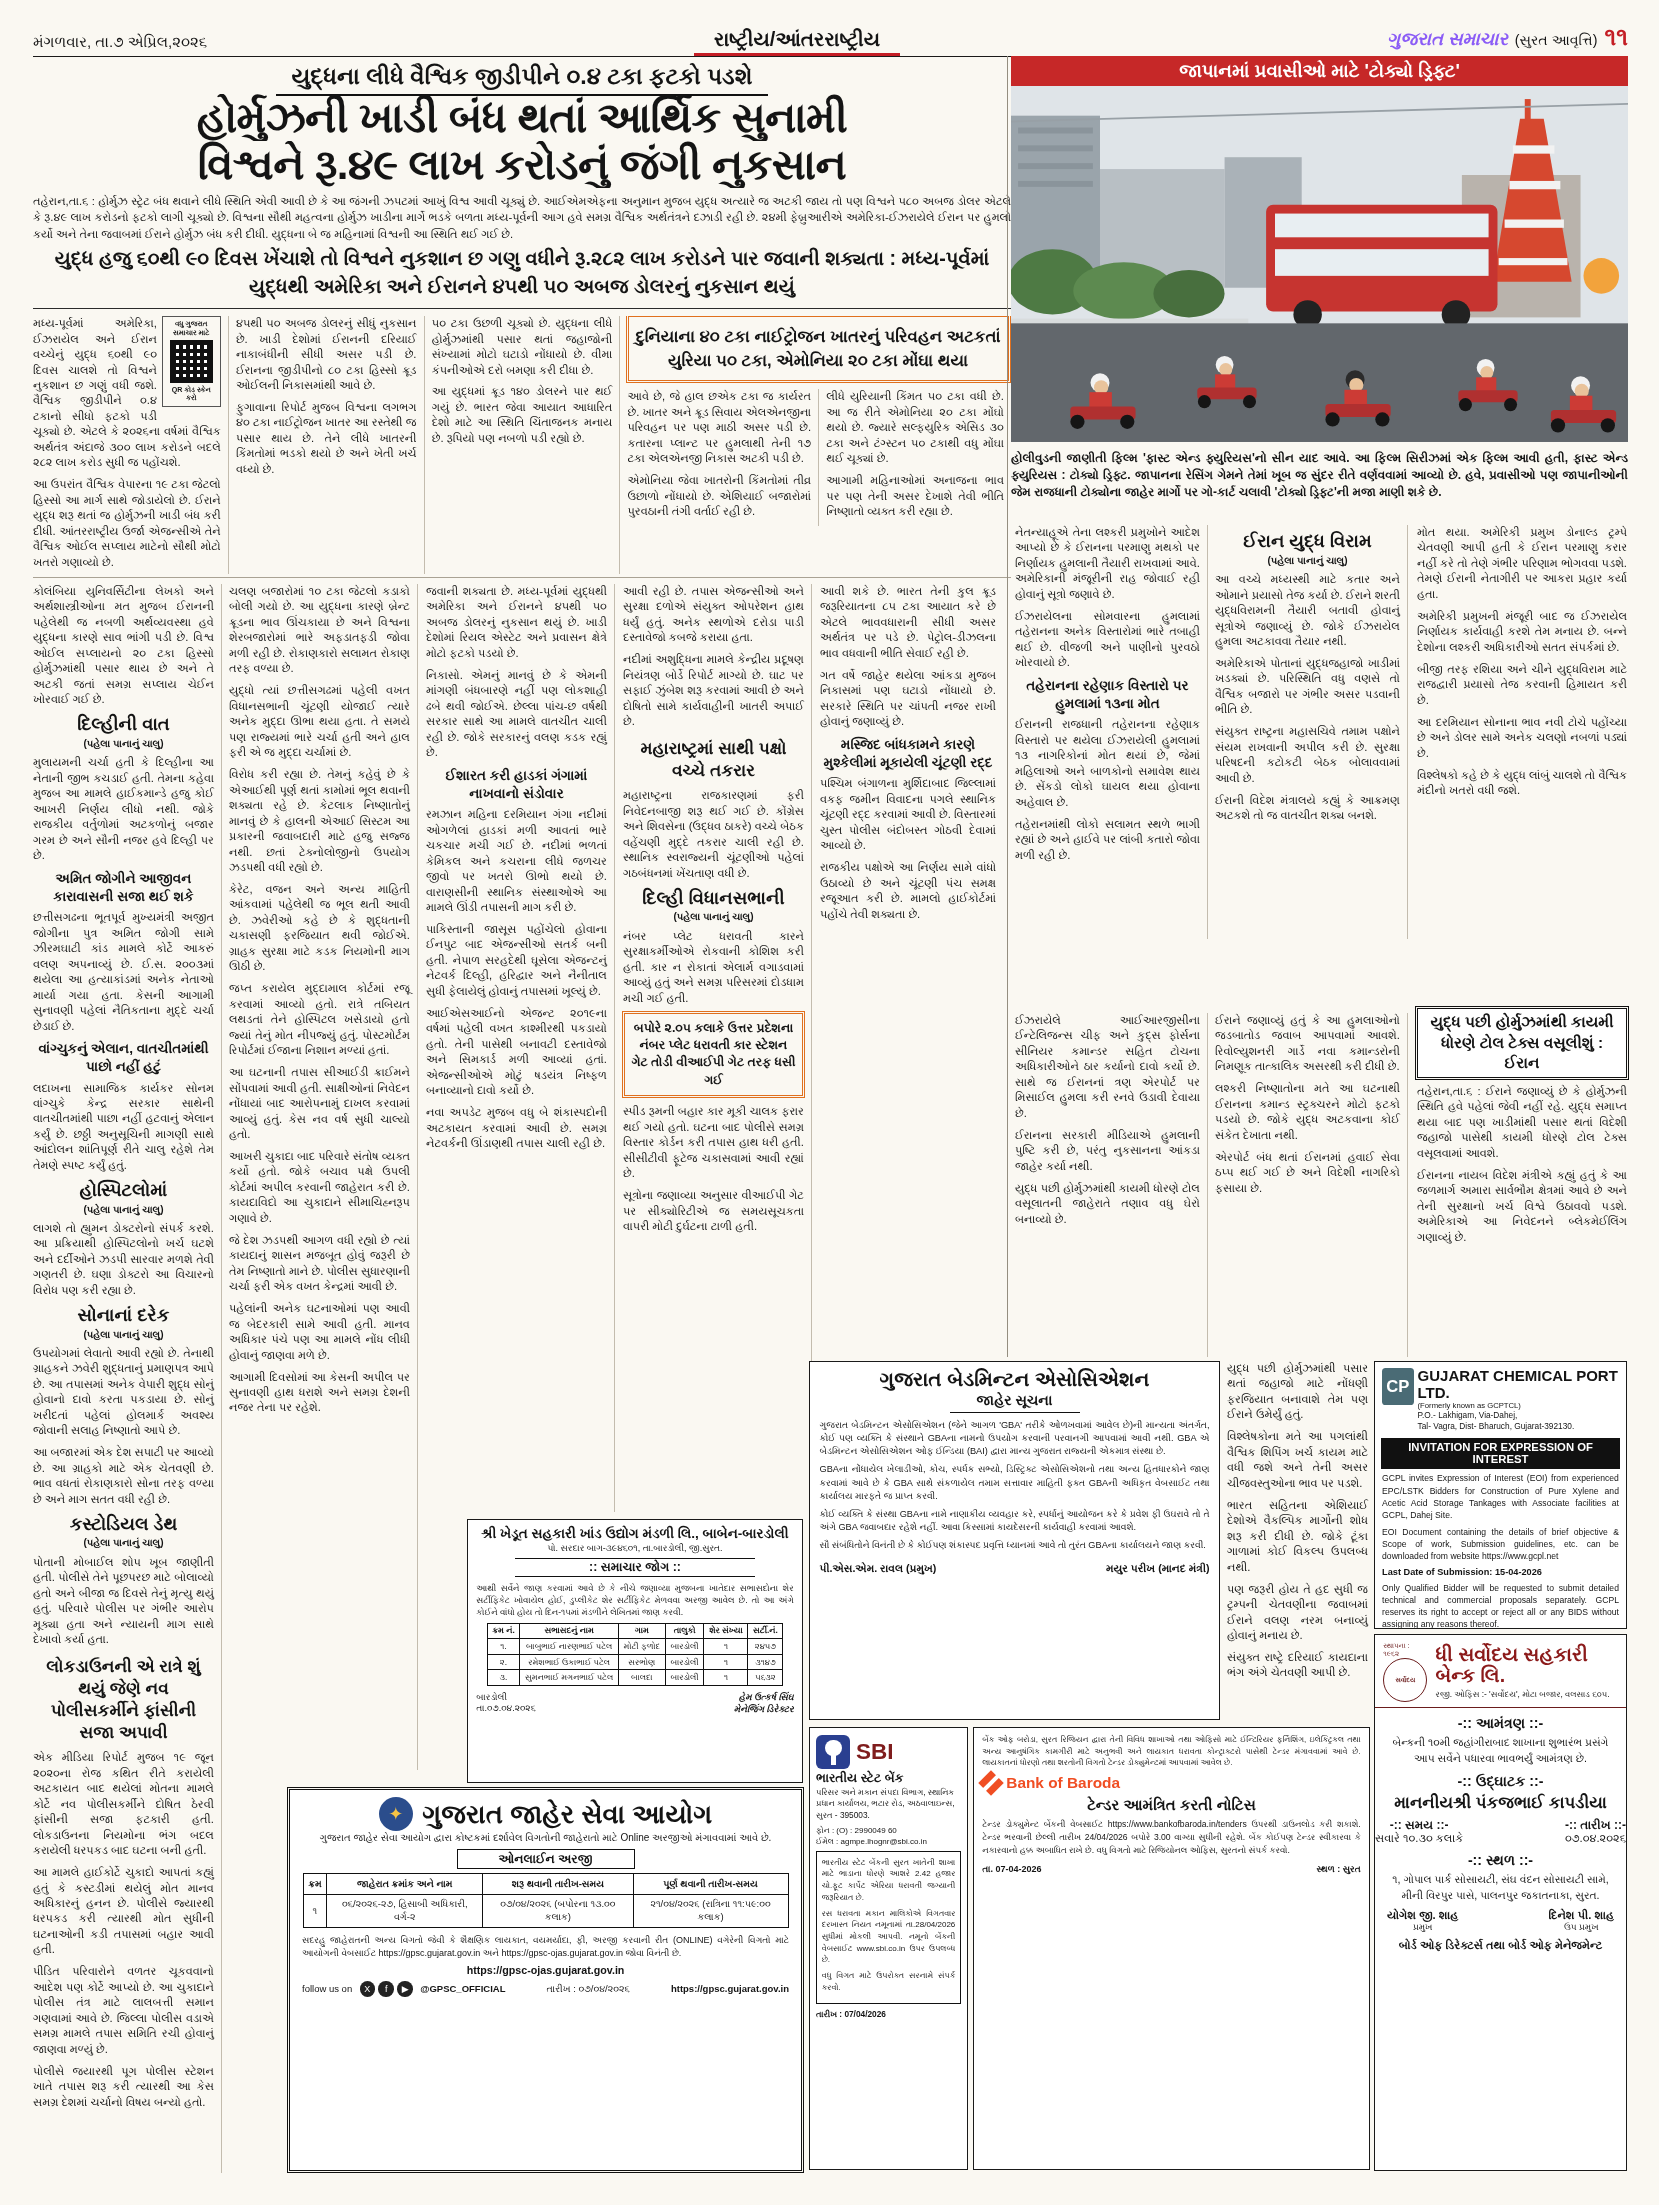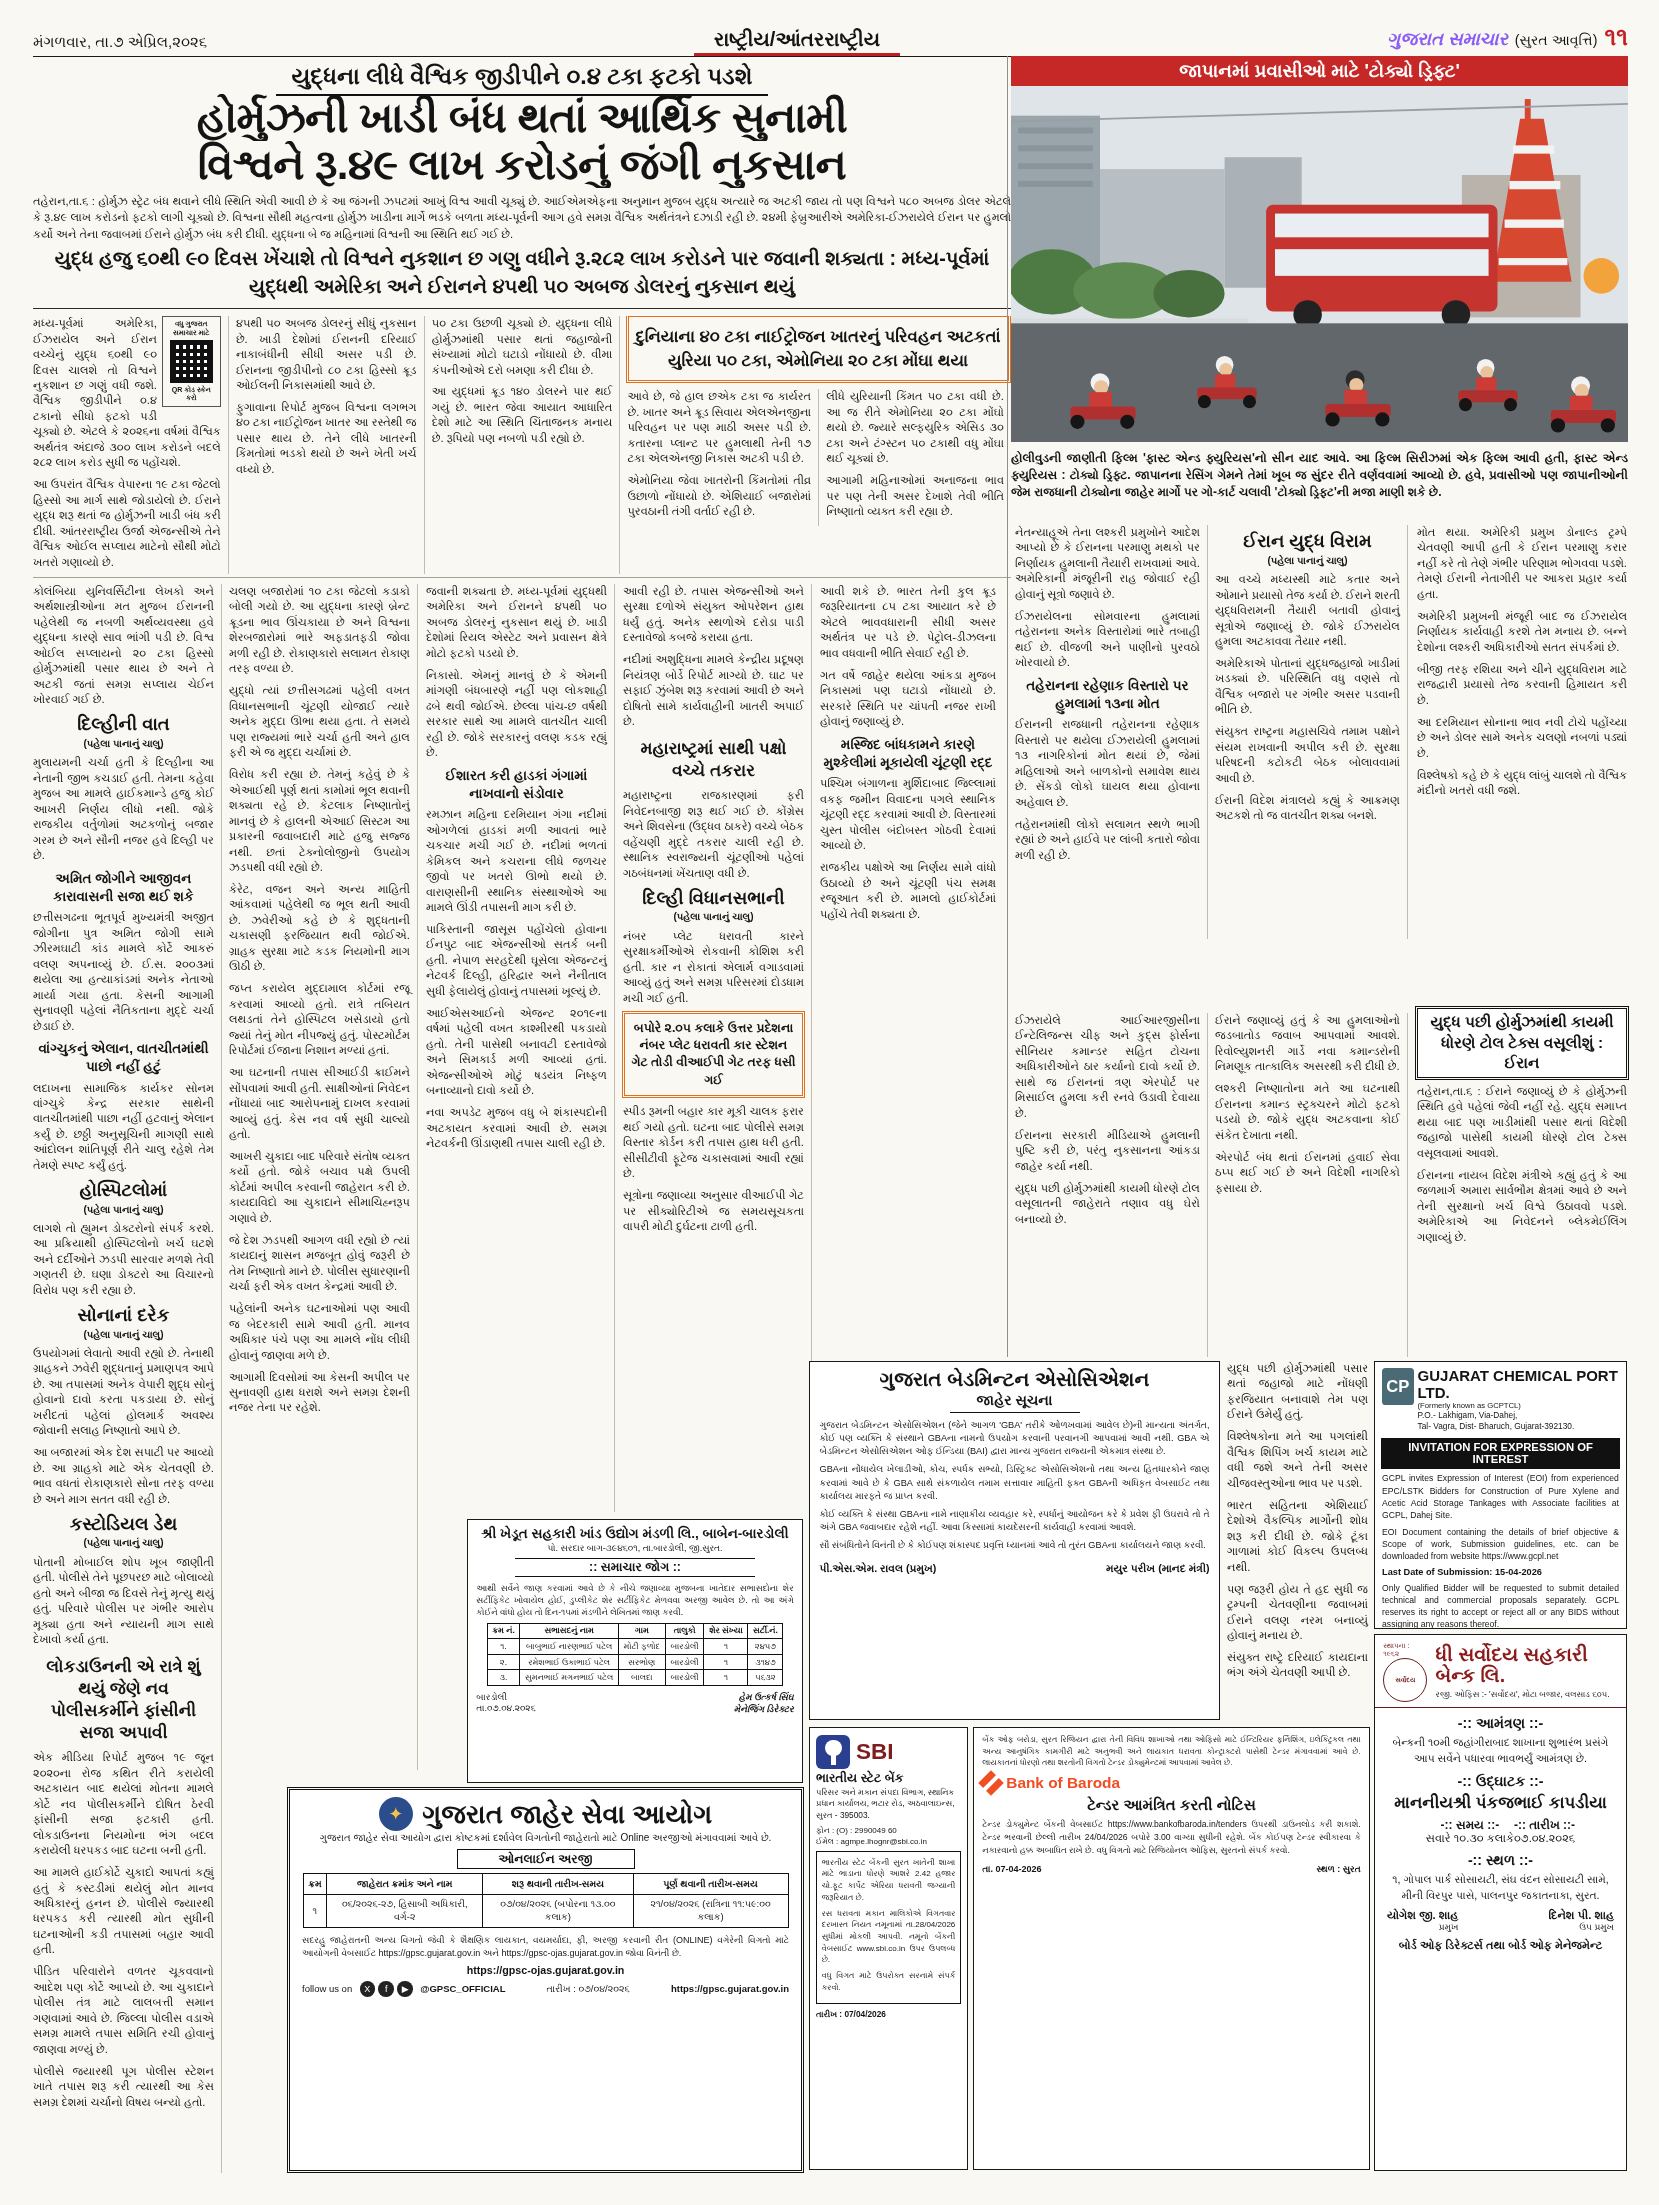--- a/index.html
+++ b/index.html
@@ -80,26 +80,26 @@
 
   
   .sar-head{display:flex;align-items:center;gap:8.3px;padding:7.1px 8.3px 4.7px;border-bottom:1.2px solid #6b1d1d;}
   .sar-logo{width:44px;height:44px;border:1.8px double #6b1d1d;border-radius:50%;display:flex;align-items:center;justify-content:center;font-size:6.5px;color:#6b1d1d;text-align:center;font-weight:bold;}
   .sar-name{font-size:19.6px;font-weight:bold;color:#8b1a1a;line-height:1.1;}
   .sar-reg{font-size:8.3px;margin-top:2.4px;}
   .sar-est{font-size:7.1px;color:#6b1d1d;}
   .sar-sec{font-size:14.2px;font-weight:bold;text-align:center;margin:7.1px 0 2.4px;}
   .sar-p{font-size:10.7px;text-align:center;line-height:1.5;padding:0 12px;margin:0 0 3.6px;}
   .sar-ud{font-size:16.6px;font-weight:bold;text-align:center;margin:1.2px 0 4.7px;}
-  .sar-row{display:flex;justify-content:center;margin:2.4px 0 4.7px;}
+  .sar-row{display:flex;justify-content:space-between;margin:2.4px 0 4.7px;}
   .sar-cell{text-align:center;}
   .sar-cell .l{font-size:12px;font-weight:bold;}
   .sar-cell .v{font-size:11.3px;}
   .sar-place{font-size:10.7px;text-align:center;line-height:1.5;padding:0 10.7px;}
-  .sar-bottom{display:flex;justify-content:space-between;padding:6px 12px 0;font-weight:bold;font-size:11.3px;text-align:right;}
+  .sar-bottom{display:flex;justify-content:space-between;padding:6px 12px 0;font-weight:bold;font-size:11.3px;text-align:center;}
   .sar-role{font-size:9px;font-weight:normal;}
   .sar-board{font-size:11.3px;font-weight:bold;text-align:center;margin-top:6px;}
 
   
   .sug-name{font-size:13.6px;font-weight:bold;text-align:center;margin:6px 6px 0;line-height:1.25;}
   .sug-addr{font-size:9px;text-align:center;margin-bottom:3.6px;}
   .sug-head{font-size:12.4px;font-weight:bold;text-align:center;border-top:0.6px solid #111;border-bottom:0.6px solid #111;margin:0 47px 4.7px;padding:1.8px 0;}
   .sug-p{font-size:8.6px;line-height:1.4;text-align:justify;margin:0 8.3px 4.7px;}
   table.sug-t{border-collapse:collapse;margin:0 auto 4.7px;font-size:8.3px;}
   table.sug-t th,table.sug-t td{border:0.6px solid #111;padding:1.8px 4.7px;text-align:center;}

